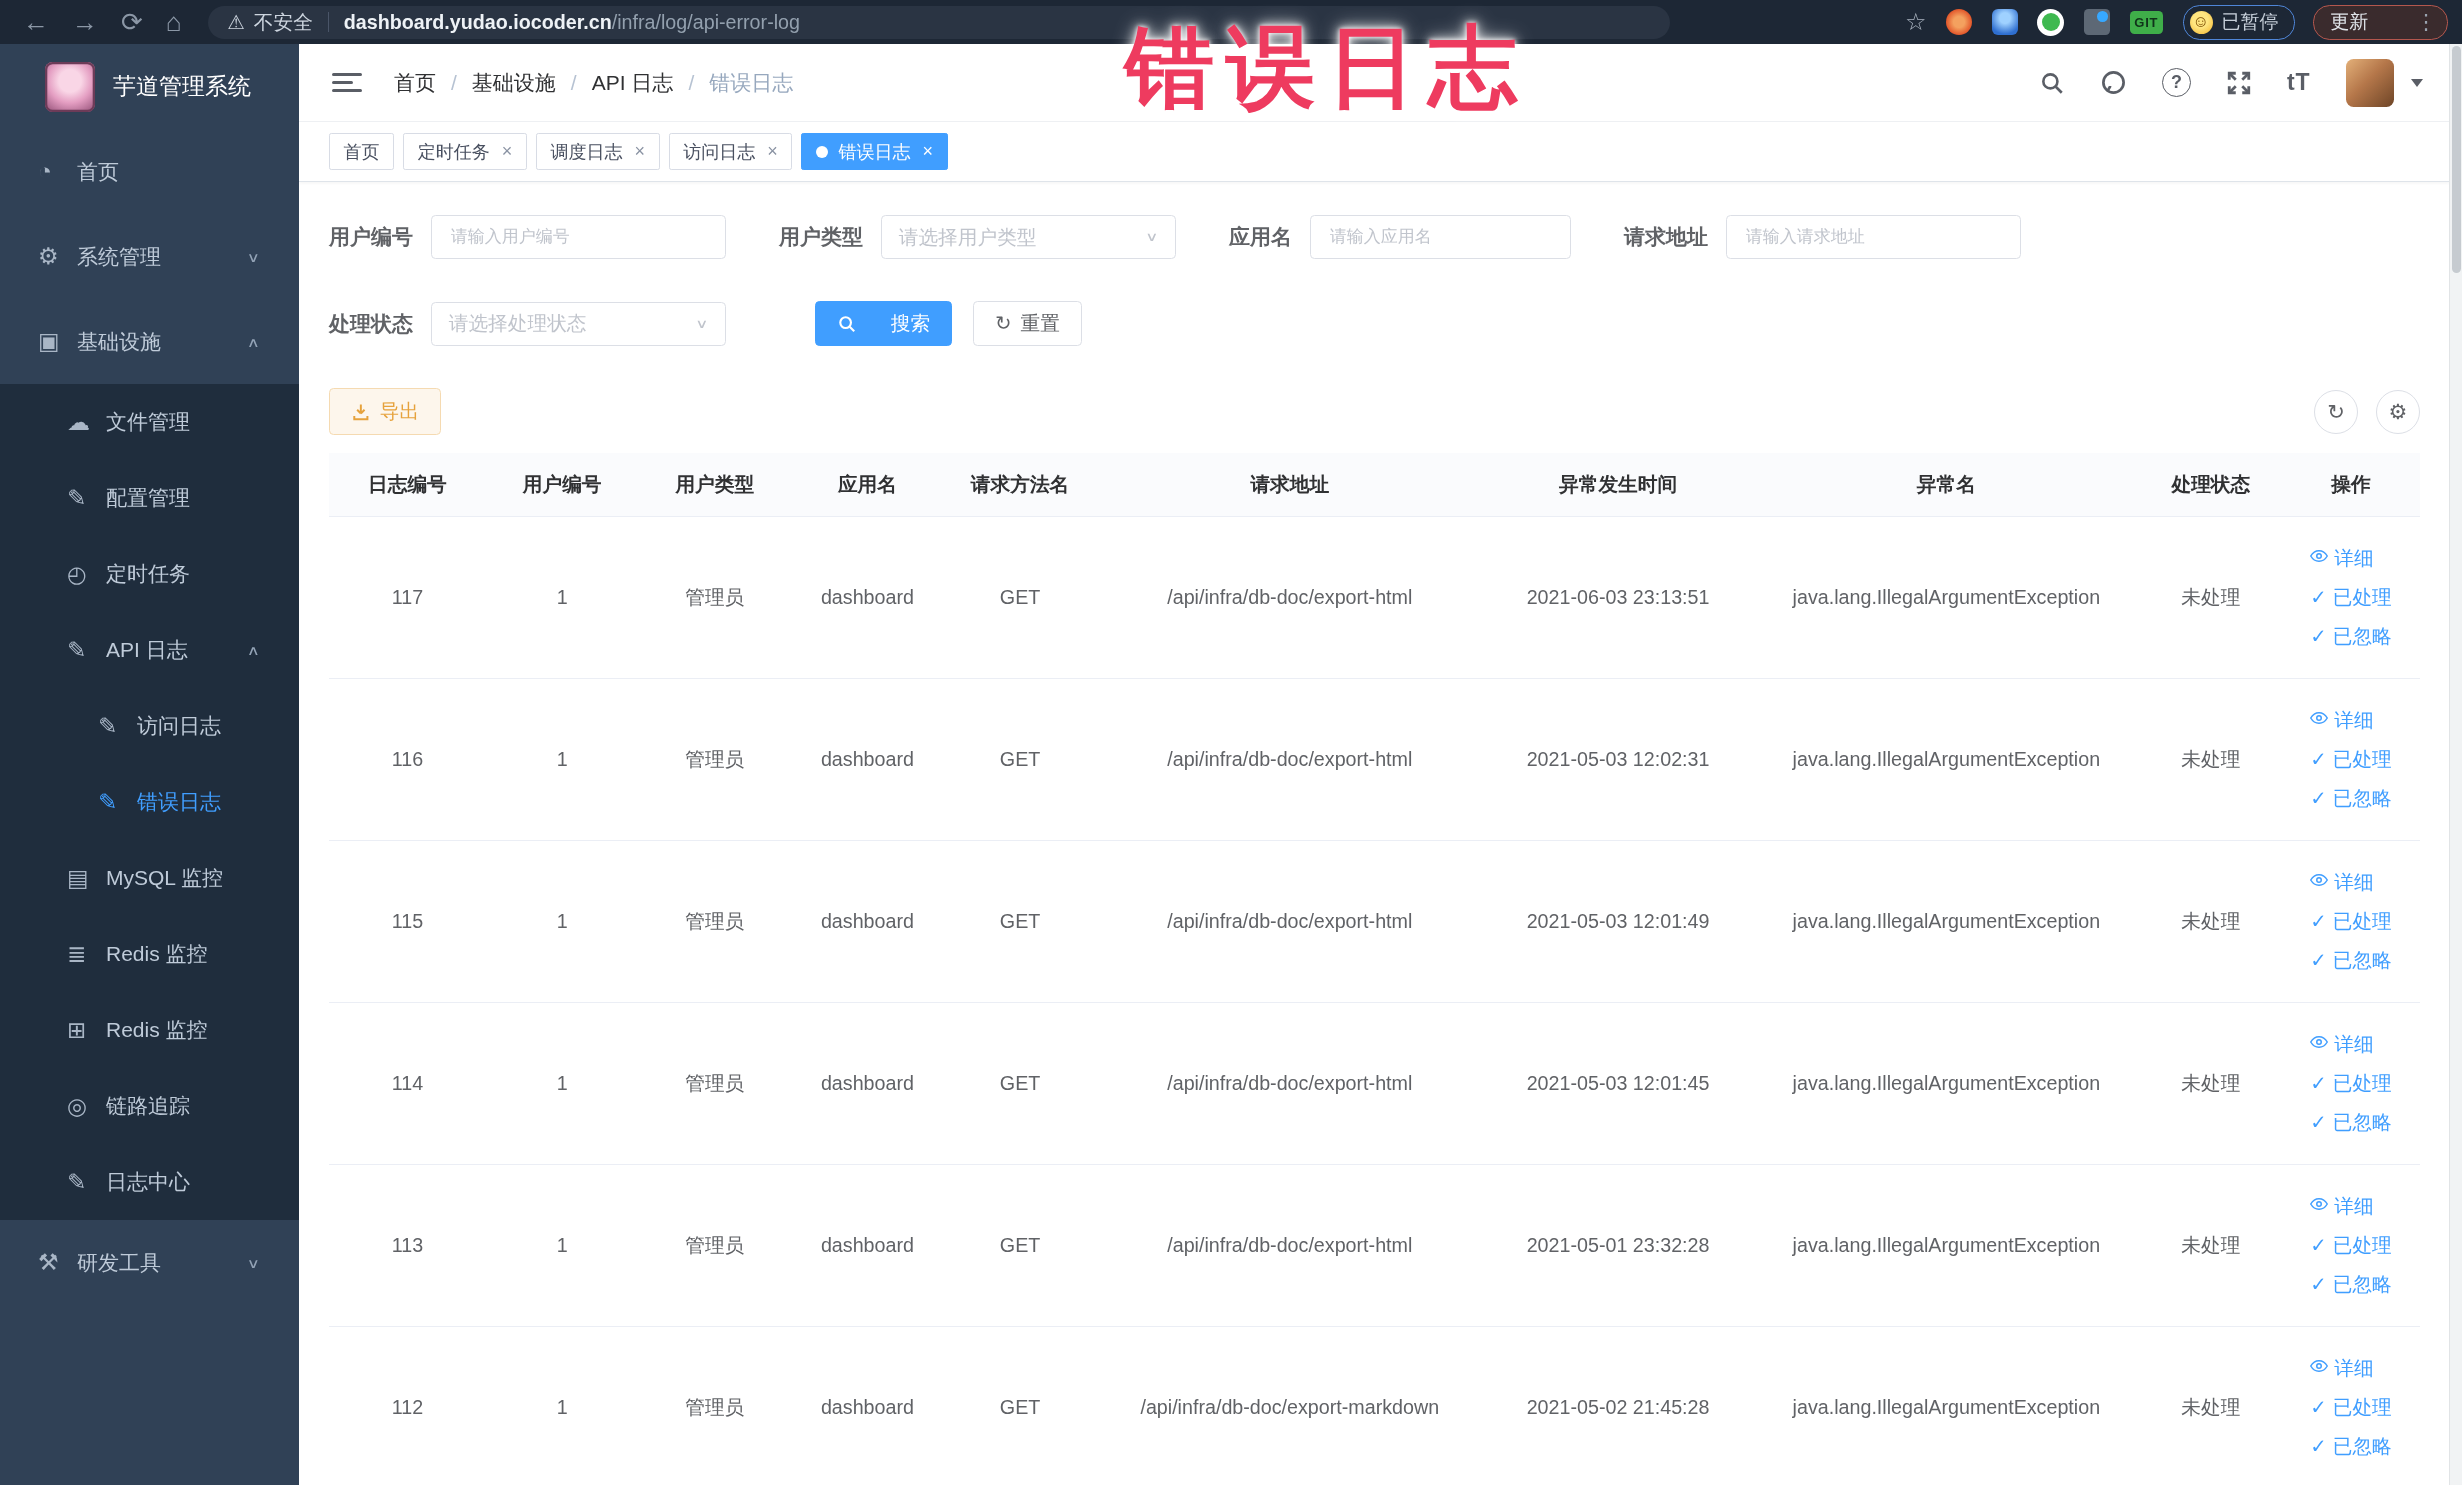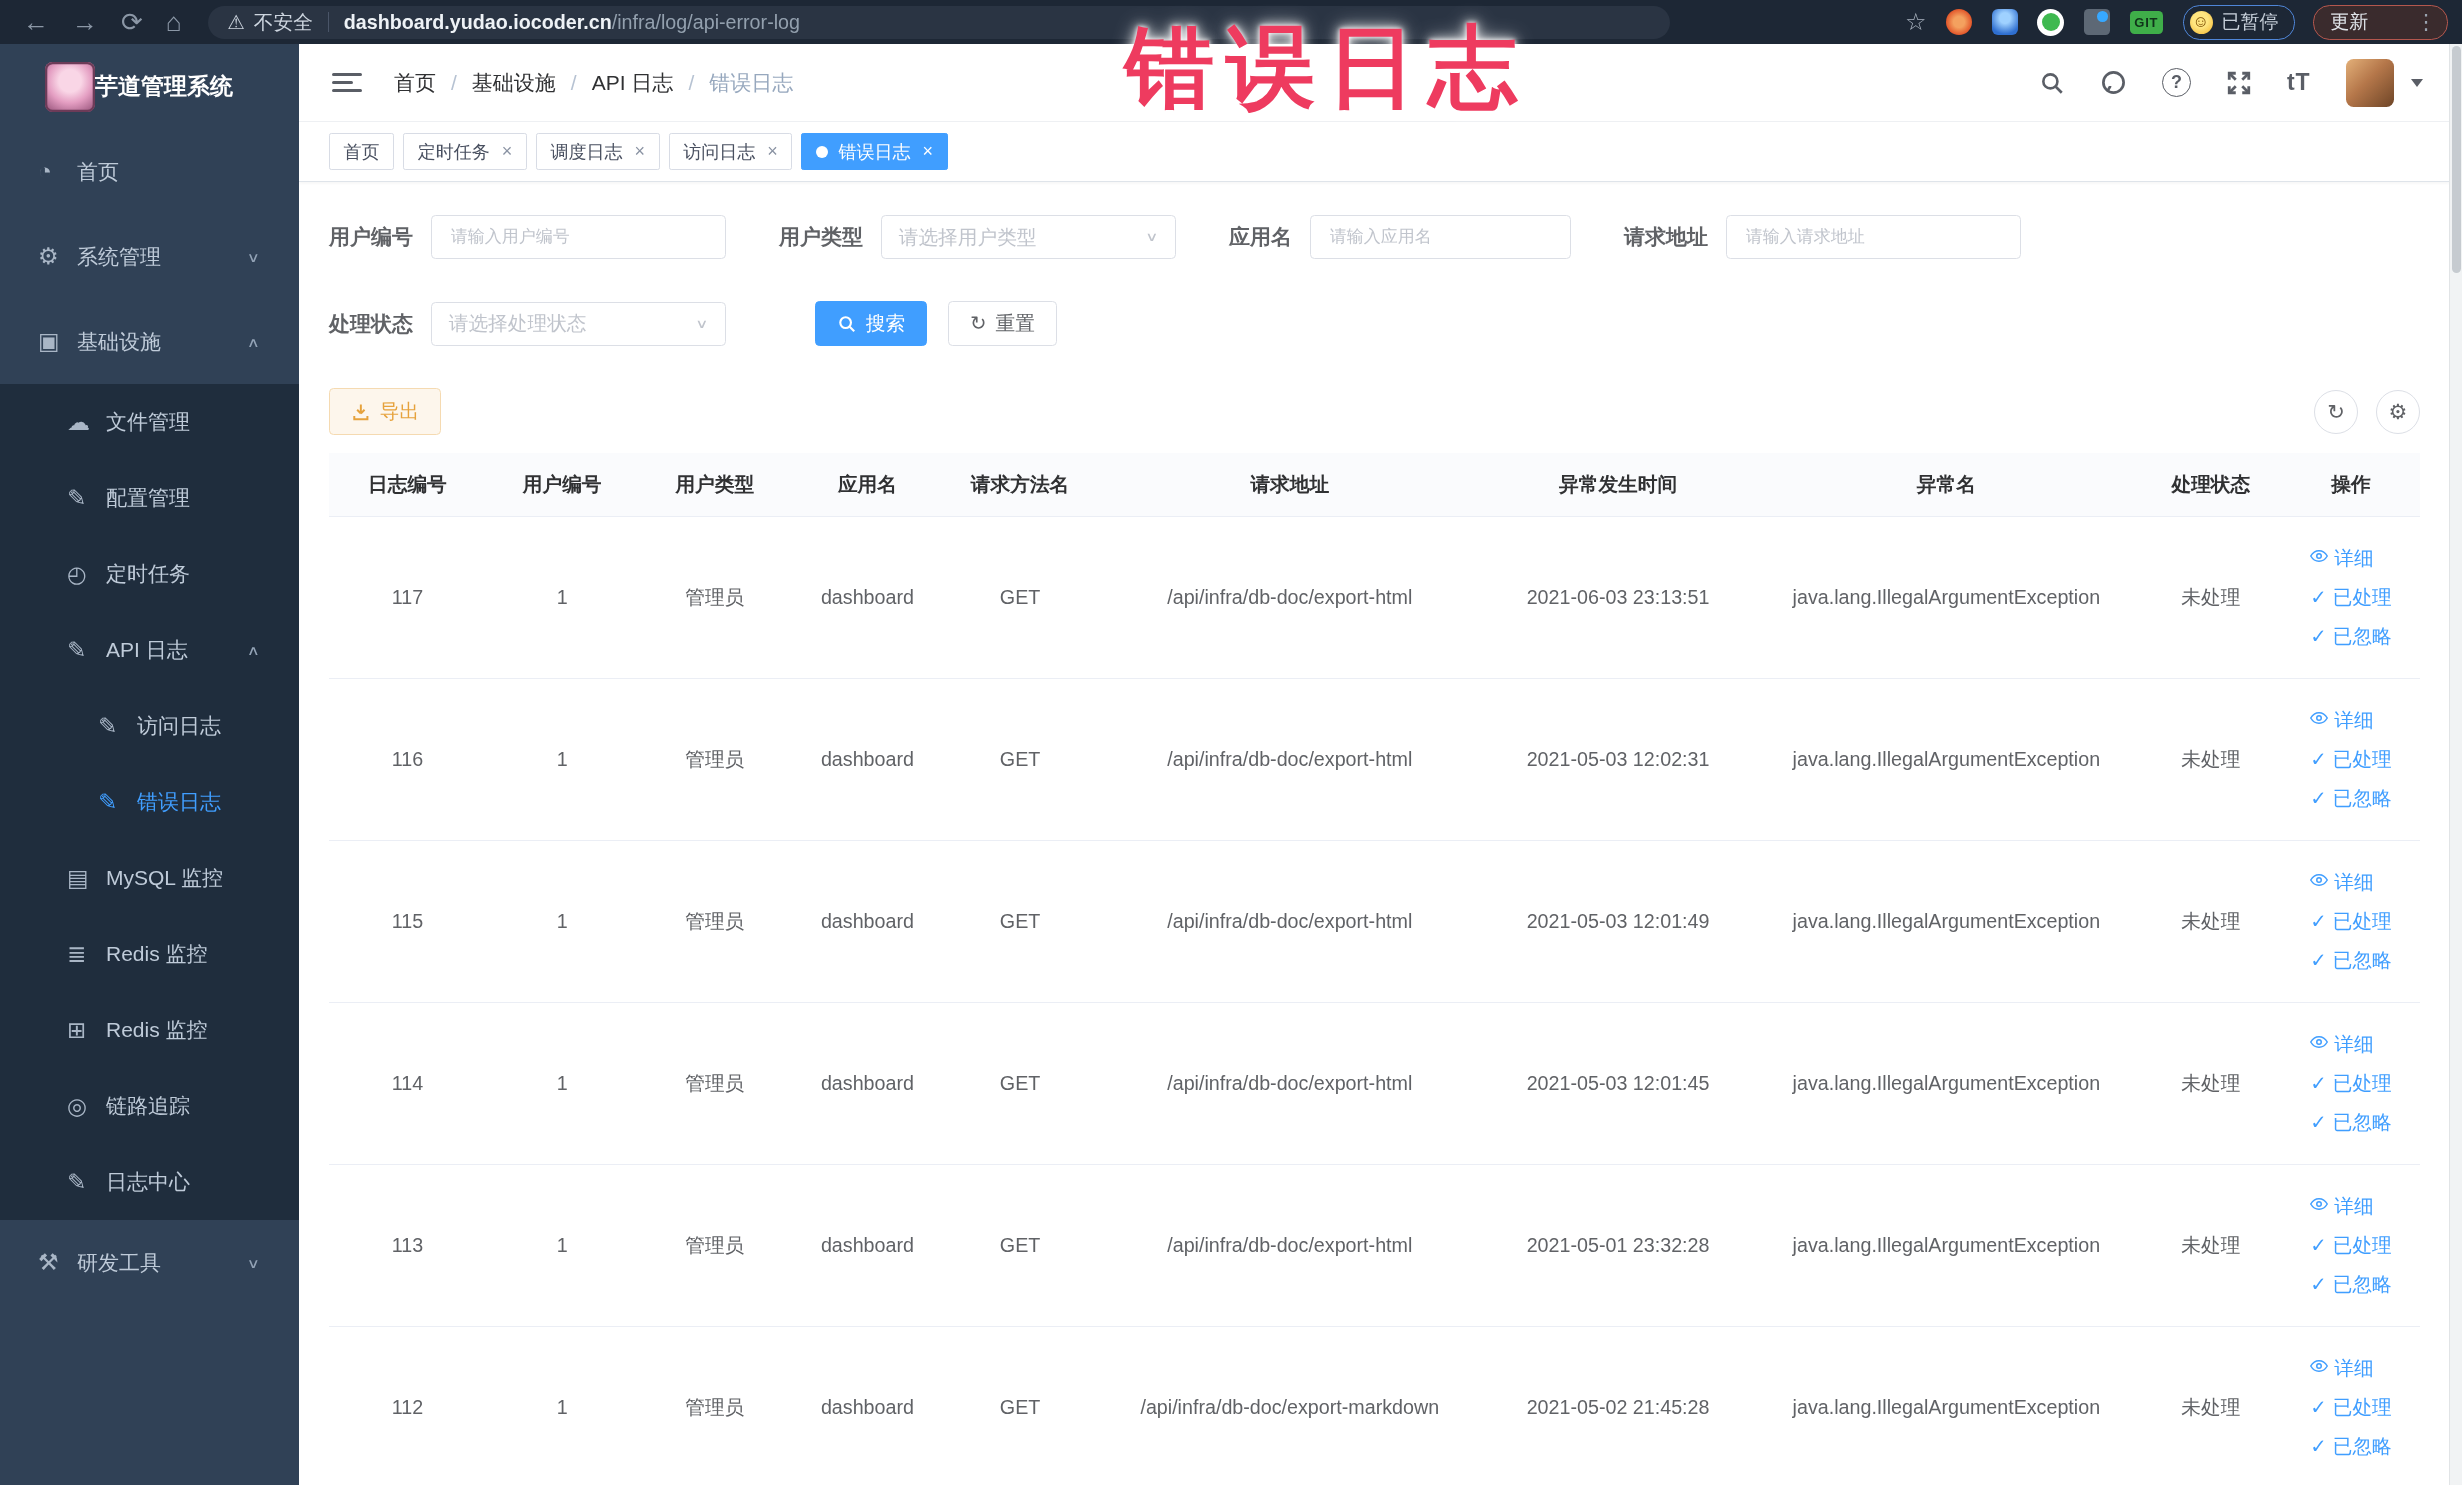--- a/index.html
+++ b/index.html
@@ -41,21 +41,21 @@
              border-left:0.8px solid #e1e4e6;z-index:4;}
   .scrollbar .thumb{margin:1.5px;height:227px;border-radius:5.3px;background:#c6cbd0;}
 
   
   .sidebar{position:absolute;top:44px;left:0;bottom:0;width:299px;background:#304156;z-index:3;
            color:#bfcbd9;font-size:21px;overflow:hidden;}
   .logo-row{height:85px;display:flex;align-items:center;padding-left:45px;}
   .logo-img{width:50px;height:50px;border-radius:7.6px;flex:0 0 50px;
             background:radial-gradient(circle at 50% 38%,#f9d6e6 0 28%,#e49ec2 55%,#8e4a72 100%);
             box-shadow:inset 0 0 0 2.3px #6d3b58;}
-  .app-title{color:#fff;font-weight:700;font-size:23px;white-space:nowrap;}
+  .app-title{margin-left:18px;color:#fff;font-weight:400;font-size:23px;white-space:nowrap;}
   .menu-item{display:flex;align-items:center;cursor:pointer;position:relative;white-space:nowrap;}
   .menu-item.lvl0{height:85px;padding-left:38px;}
   .menu-item.lvl1{height:76px;padding-left:67px;}
   .menu-item.lvl2{height:76px;padding-left:98px;}
   .menu-icon{width:36px;font-size:23px;color:#a9b6c6;flex:0 0 36px;text-align:left;}
   .menu-label{margin-left:3px;}
   .menu-chevron{position:absolute;right:39px;font-size:18px;color:#93a3b6;transform:scaleY(.75);}
   .submenu{background:#1f2d3d;}
   .menu-item.active,.menu-item.active .menu-icon{color:#409EFF;}
 
@@ -98,21 +98,21 @@
   .f-box input{border:none;outline:none;font-size:17px;color:#606266;width:100%;
                font-family:Liberation Serif, serif;background:transparent;}
   .f-box input::placeholder{color:#c0c4cc;}
   .sel-chevron{color:#c0c4cc;font-size:18px;transform:scaleY(.7);margin-left:9px;}
   .placeholder{color:#c0c4cc;}
   .dr-sep{color:#c0c4cc;margin:0 19.7px;}
   .cal-ic{color:#c0c4cc;font-size:19.7px;margin-right:12px;}
   .btn{height:45px;border-radius:4.5px;display:flex;align-items:center;font-size:19.7px;cursor:pointer;
        padding:0 21px;box-sizing:border-box;white-space:nowrap;}
   .btn svg,.btn .bic{margin-right:9px;}
-  .btn-search{background:#409EFF;color:#fff;border:0.8px solid #409EFF;margin-left:36px;}
+  .btn-search{background:#409EFF;color:#fff;border:0.8px solid #409EFF;margin-left:36px;gap:25px;}
   .btn-reset{background:#fff;color:#606266;border:0.8px solid #dcdfe6;margin-left:21px;}
   .bic{font-size:19.7px;}
 
   
   .toolbar-row{display:flex;align-items:center;margin-top:30px;}
   .btn-export{height:47px;background:#fdf6ec;border:0.8px solid #f5dab1;color:#e6a23c;}
   .round-btns{margin-left:auto;display:flex;align-items:center;}
   .round-btn{width:42px;height:42px;border-radius:50%;border:0.8px solid #dcdfe6;background:#fff;color:#606266;
              display:flex;align-items:center;justify-content:center;font-size:21px;margin-left:18px;cursor:pointer;}
 

